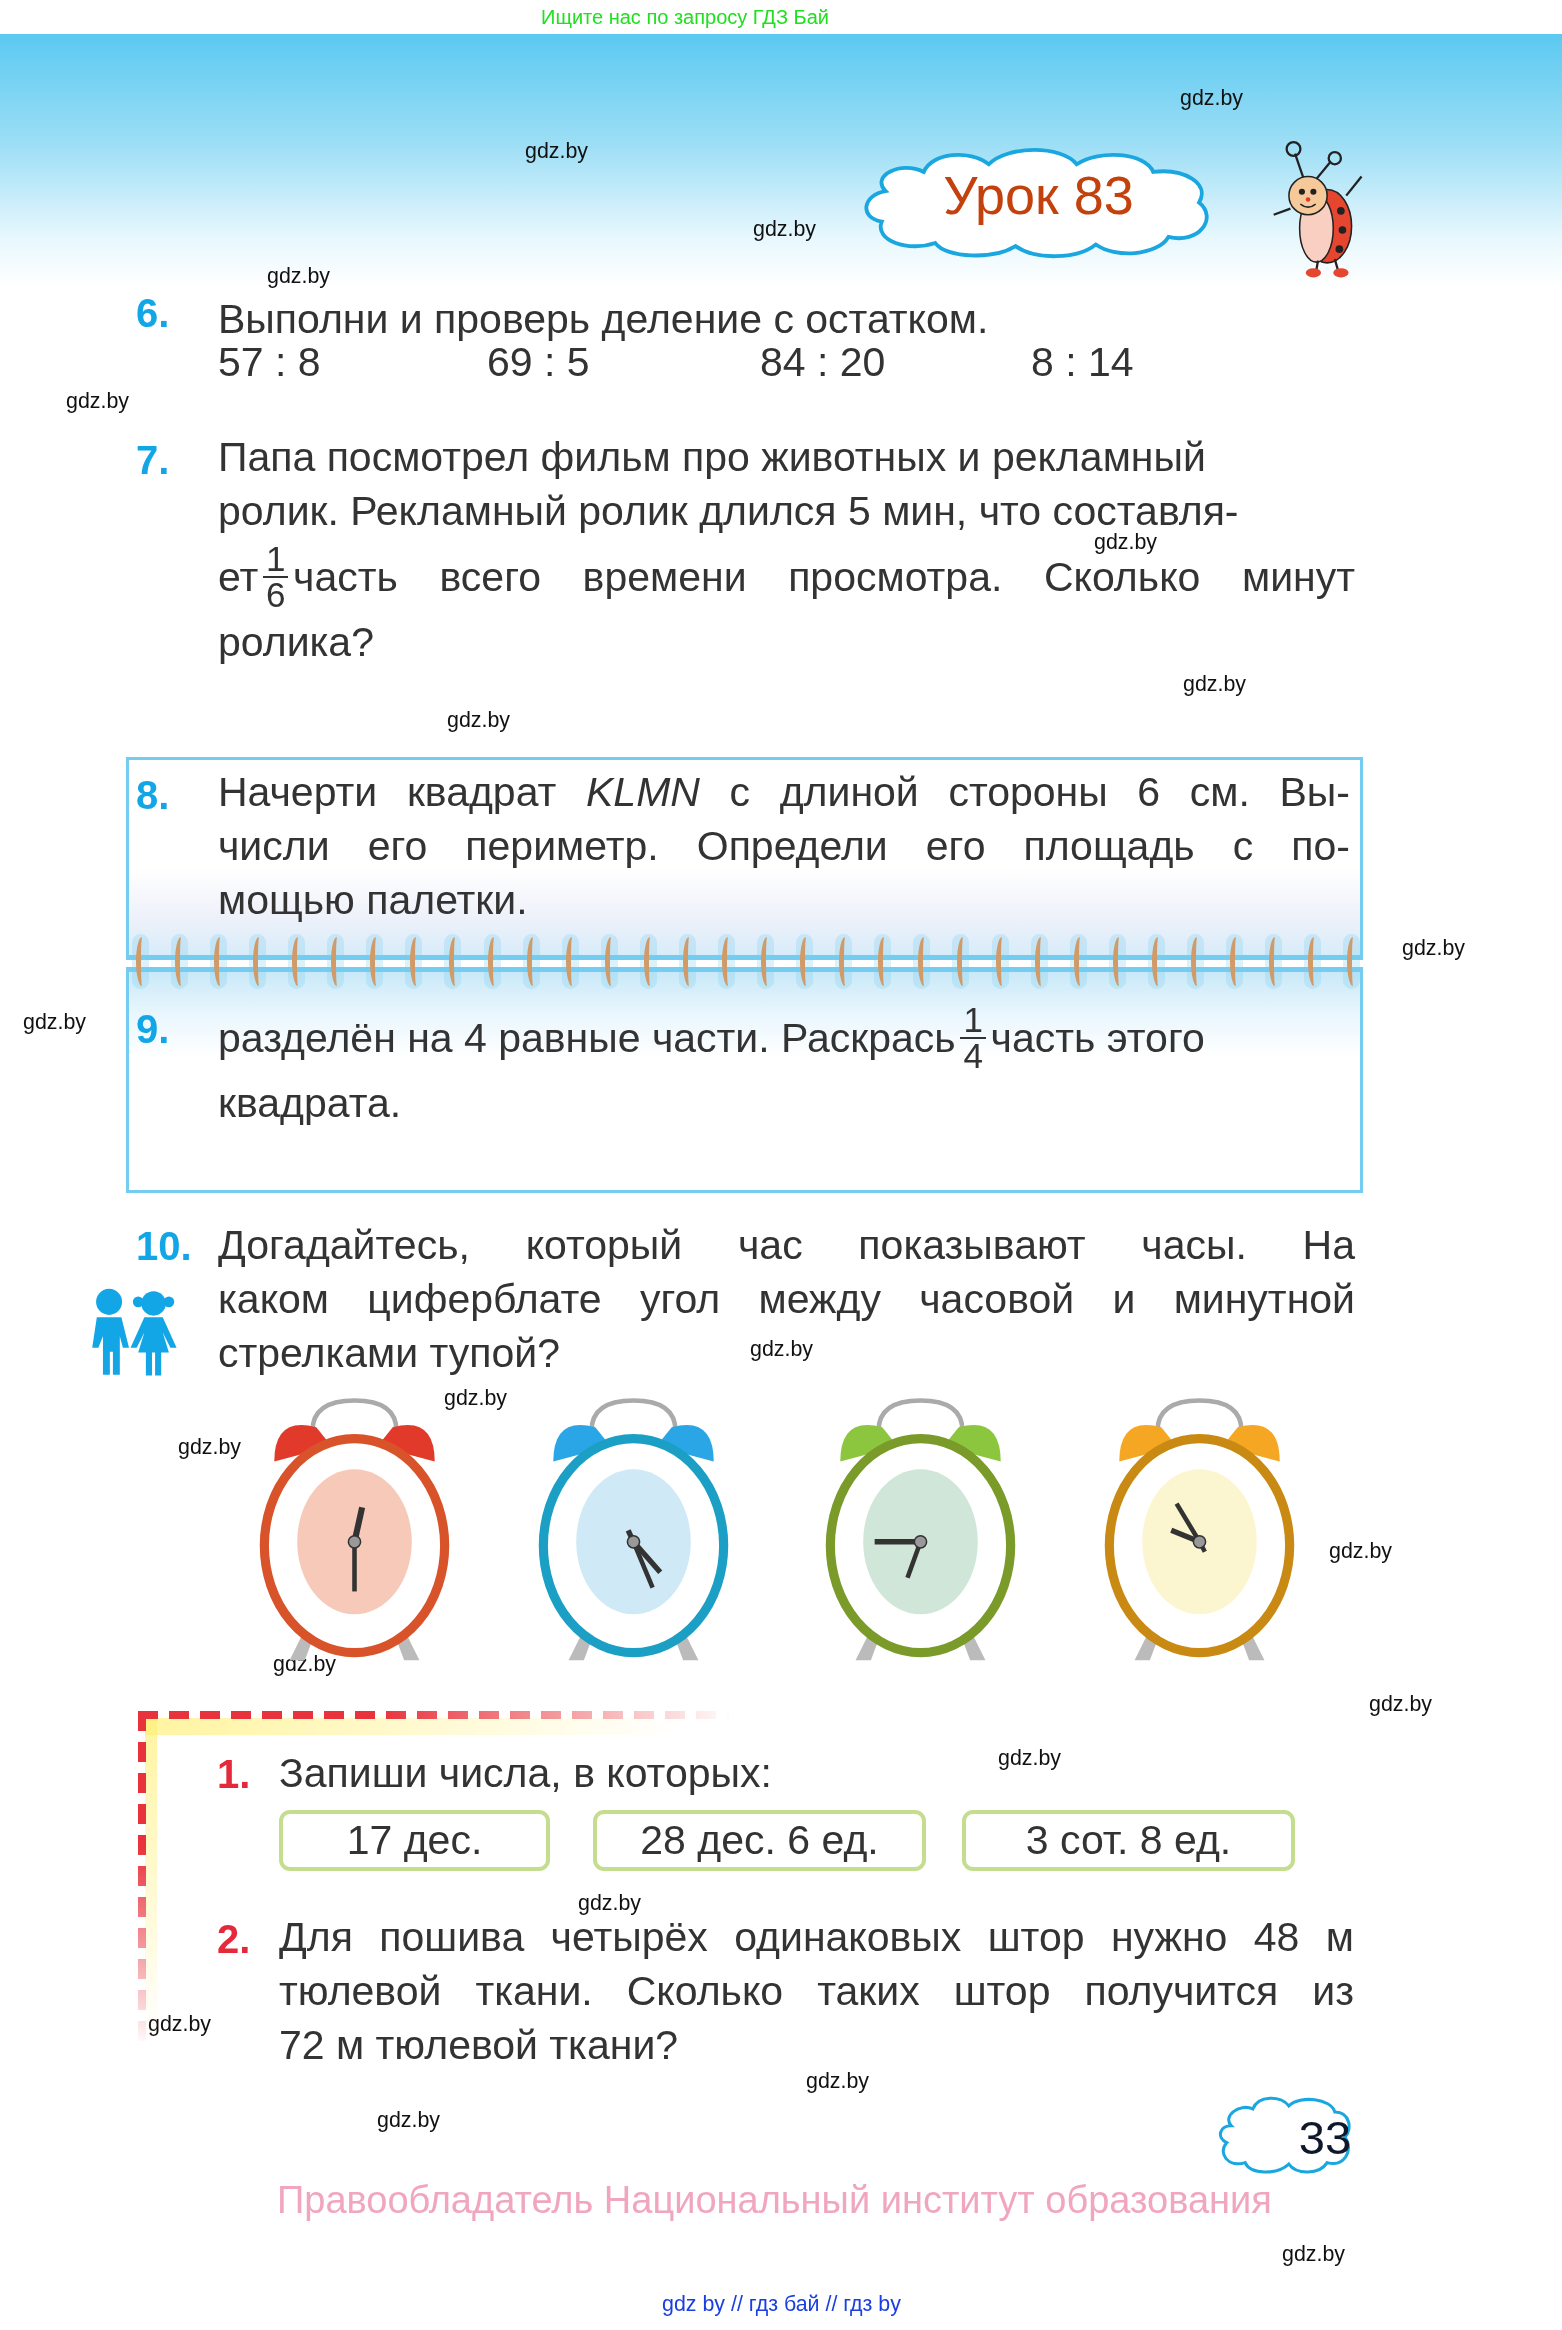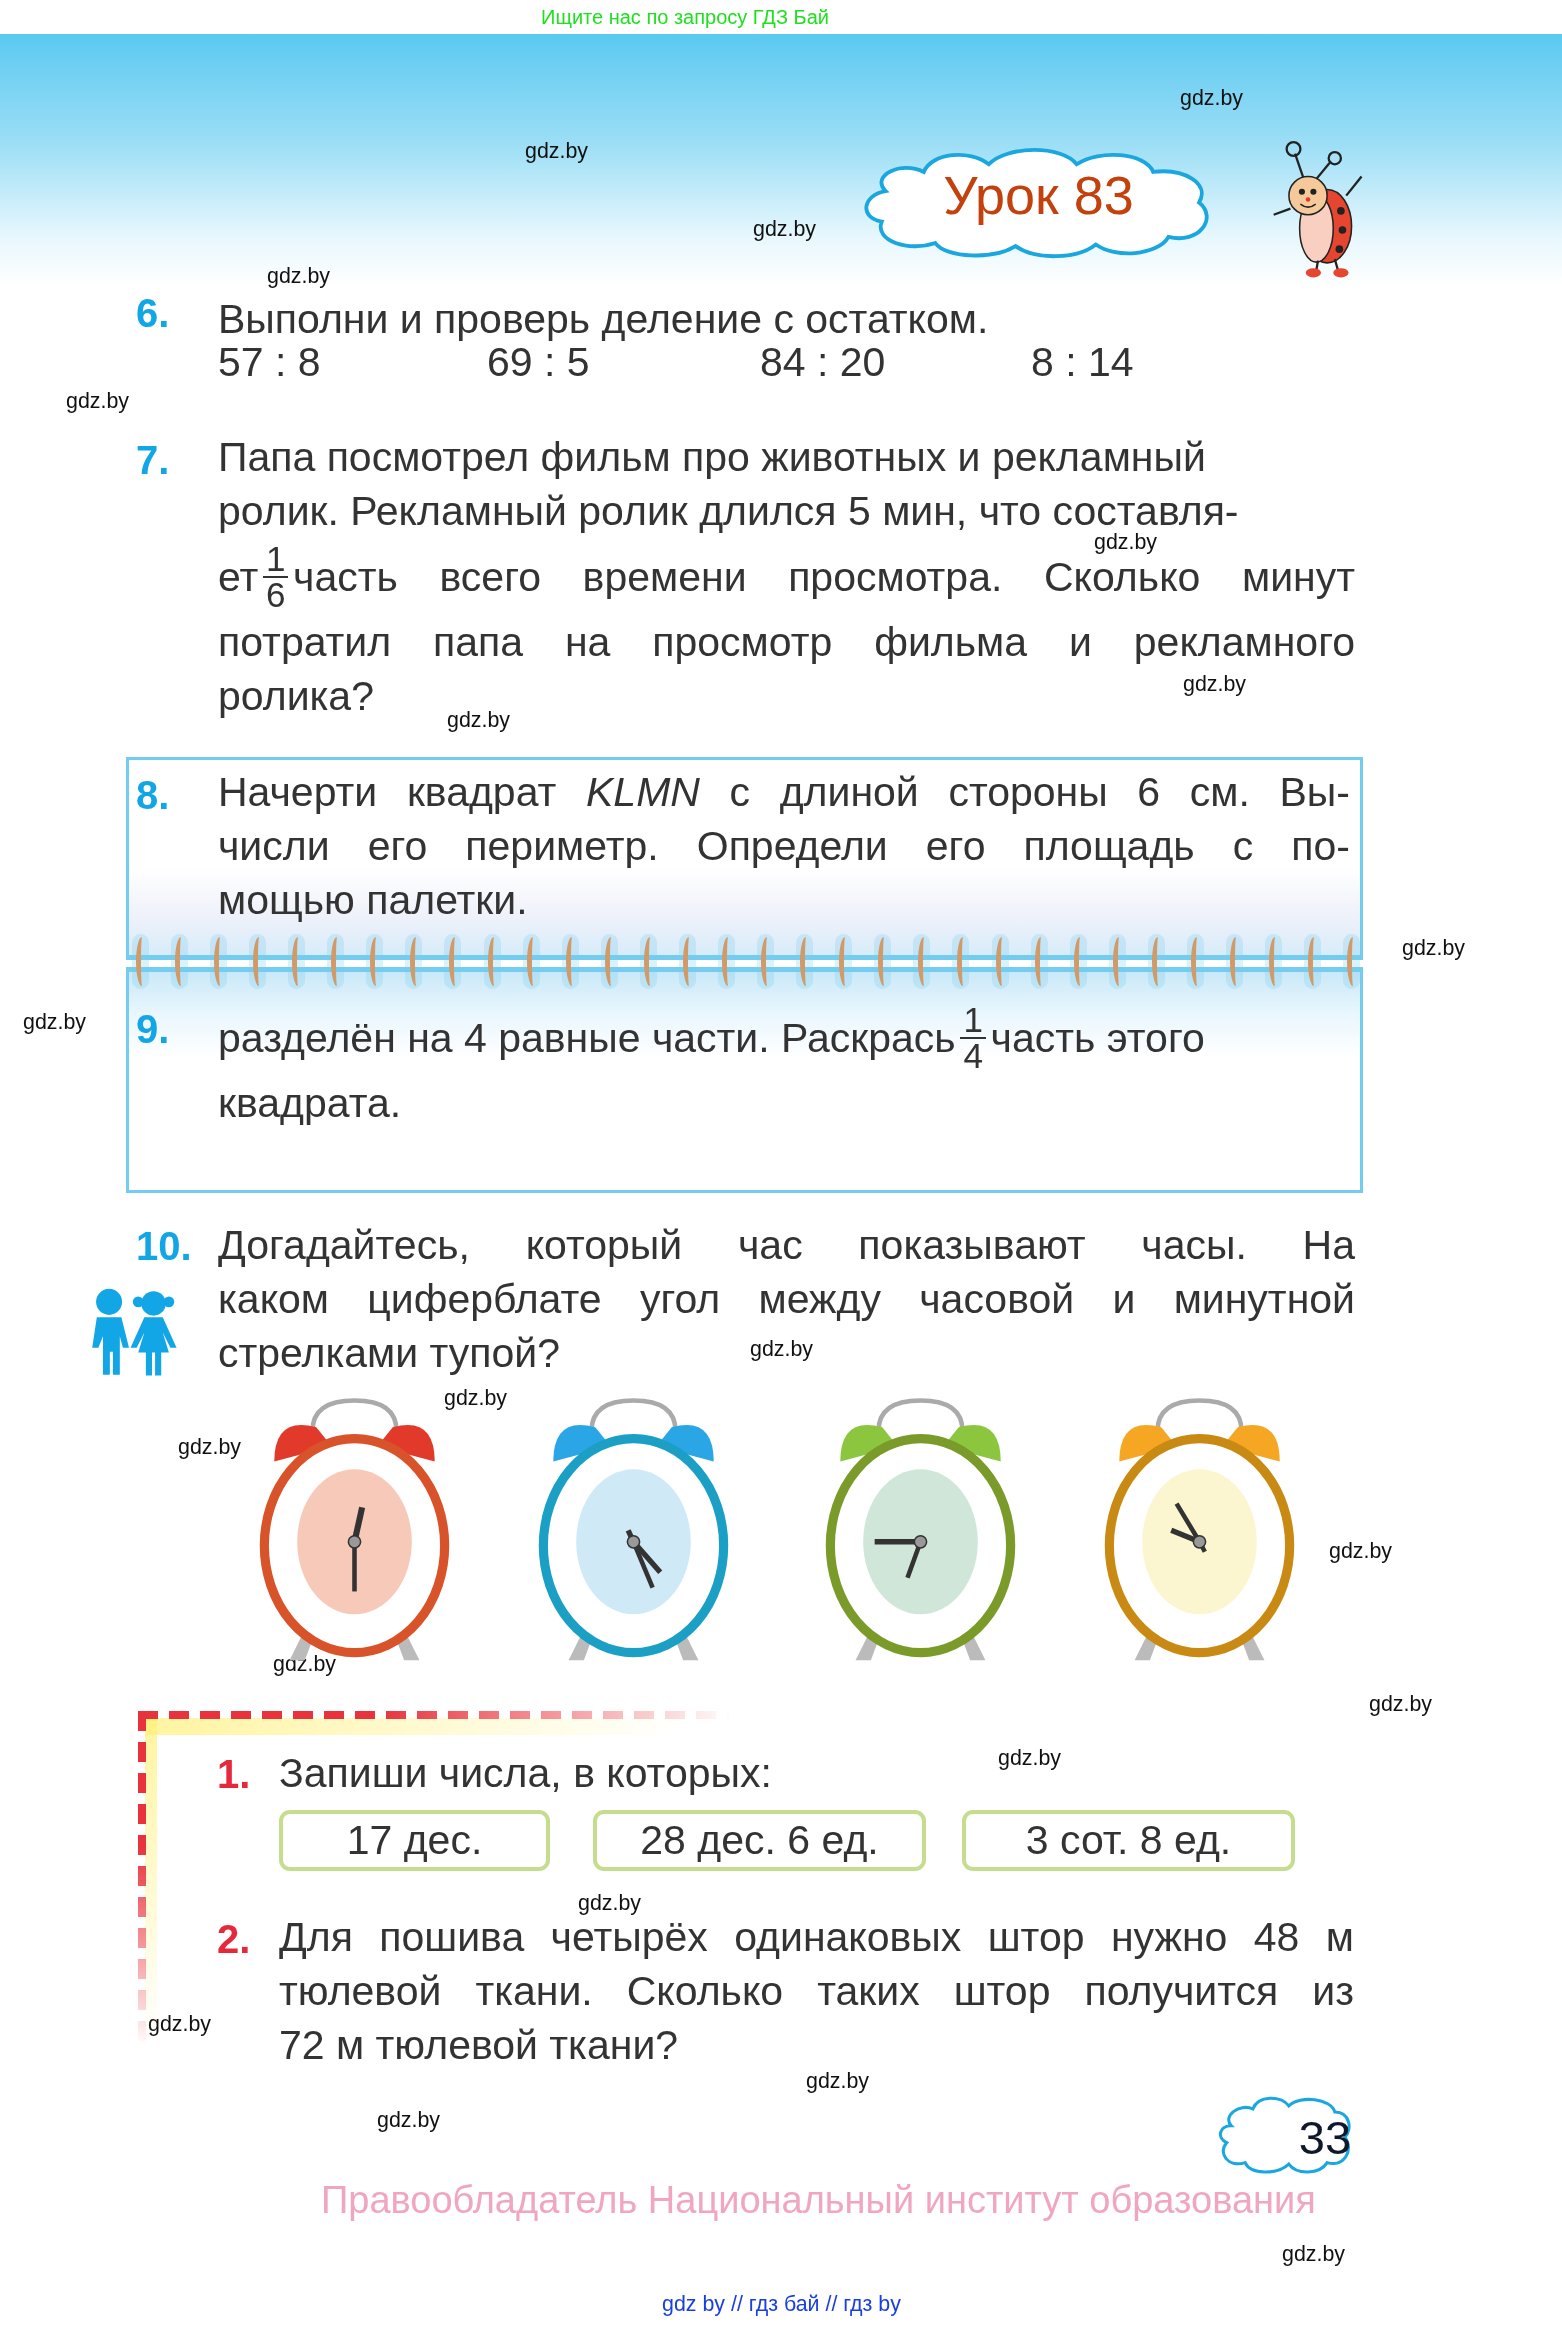--- a/index.html
+++ b/index.html
@@ -47,21 +47,21 @@
             background:repeating-linear-gradient(to bottom, #e8323c 0 20px, transparent 20px 31px);
             -webkit-mask-image:linear-gradient(to bottom, #000 40%, transparent 100%);
             mask-image:linear-gradient(to bottom, #000 40%, transparent 100%); }
   .glow-h { left:145px; top:1718px; width:536px; height:17px; background:linear-gradient(to right, rgba(255,240,120,0.7), rgba(255,255,255,0)); }
   .glow-v { left:145px; top:1718px; width:12.2px; height:321px; background:linear-gradient(to bottom, rgba(255,240,120,0.7), rgba(255,255,255,0)); }
   .pill { position:absolute; height:61px; border:4.6px solid #c5dd8f; border-radius:11px; box-sizing:border-box; background:#fff;
           font-size:41px; line-height:52px; text-align:center; color:#333; }
 
   .page-cloud { left:1216px; top:2095px; width:138px; height:80px; }
   .page-num { left:1256px; top:2110px; width:138px; text-align:center; font-size:47px; color:#0f172a; }
-  .copyright { left:277px; top:2179px; width:1071px; font-size:38px; color:#f0a6bf;margin-left:44px; }
+  .copyright { left:277px; top:2179px; width:1071px; font-size:38px; color:#f0a6bf; }
   .footer { left:0; top:2292px; width:1563px; text-align:center; font-size:21.4px; color:#1a3fe0; }
 </style>
 </head>
 <body>
 
 <div class="abs top-banner">
   <span>Ищите нас по запросу ГДЗ Бай</span>
 </div>
 <div class="abs sky"></div>
 
@@ -132,21 +132,20 @@
   <div class="justify">Папа посмотрел фильм про животных и рекламный</div>
   <div class="justify">ролик. Рекламный ролик длился 5 мин, что составля-</div>
   <div style="display:flex;align-items:center;justify-content:space-between;height:77px">
     <span>ет</span>
     <span class="frac">
         <span class="num">1</span>
         <span class="den">6</span>
       </span>
     <span style="flex:1;text-align-last:justify;text-align:justify">часть всего времени просмотра. Сколько минут</span>
   </div>
-  <div class="justify" style="text-align-last:justify">потратил папа на просмотр фильма и рекламного</div>
   <div>ролика?</div>
 </div>
 
 <div class="abs nb-top"></div>
 <div class="abs nb-bot"></div>
 <div class="abs spiral-line"></div>
 <div class="abs spiral-line2"></div>
 <div class="abs spirals">
   <div class="ring"></div>
     <div class="ring"></div>

